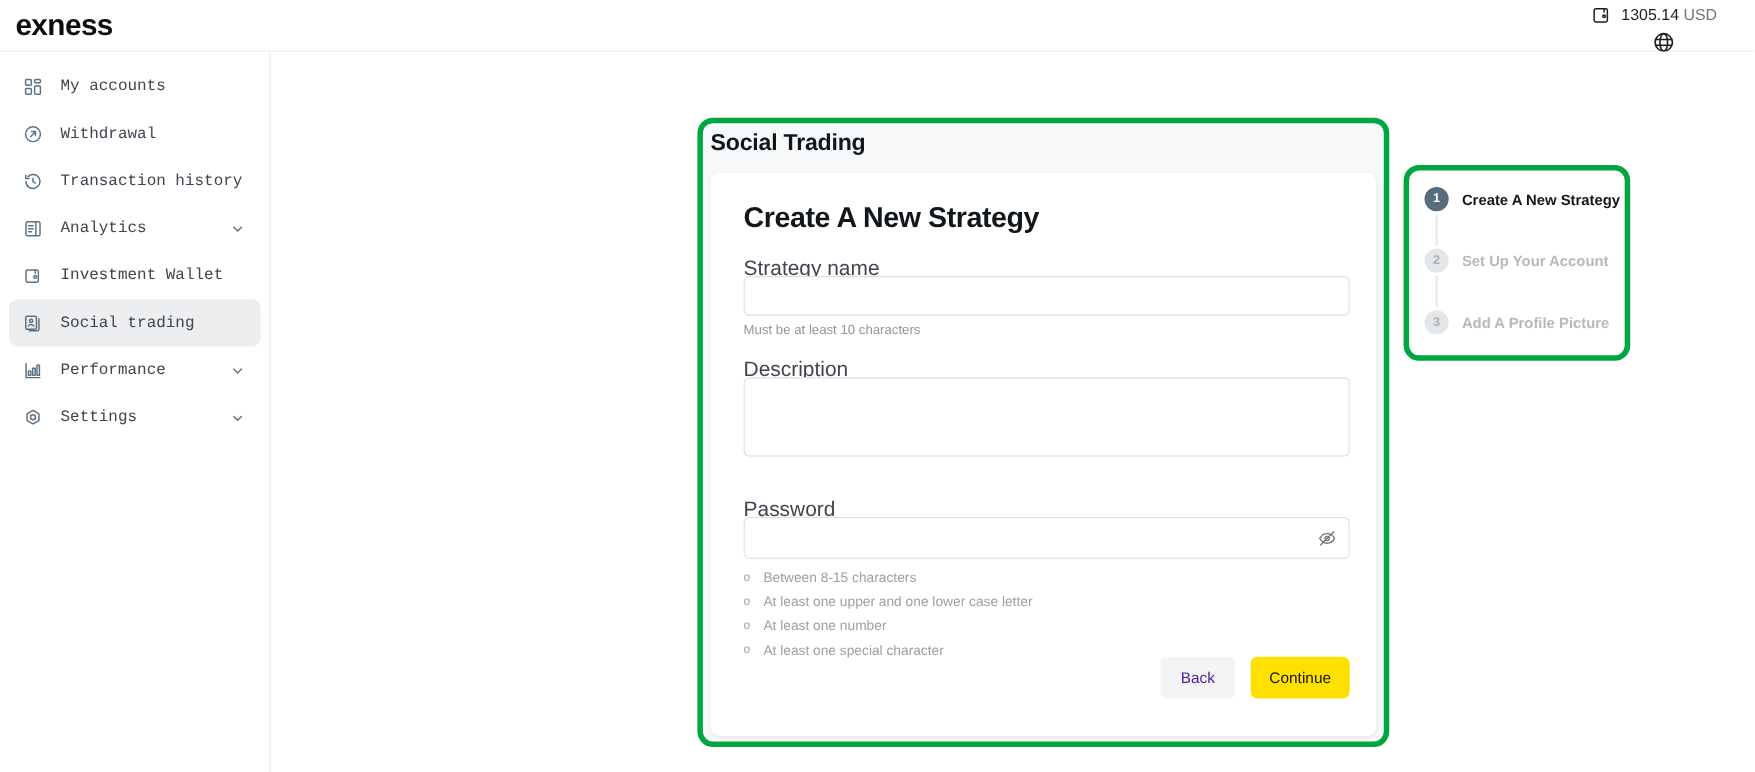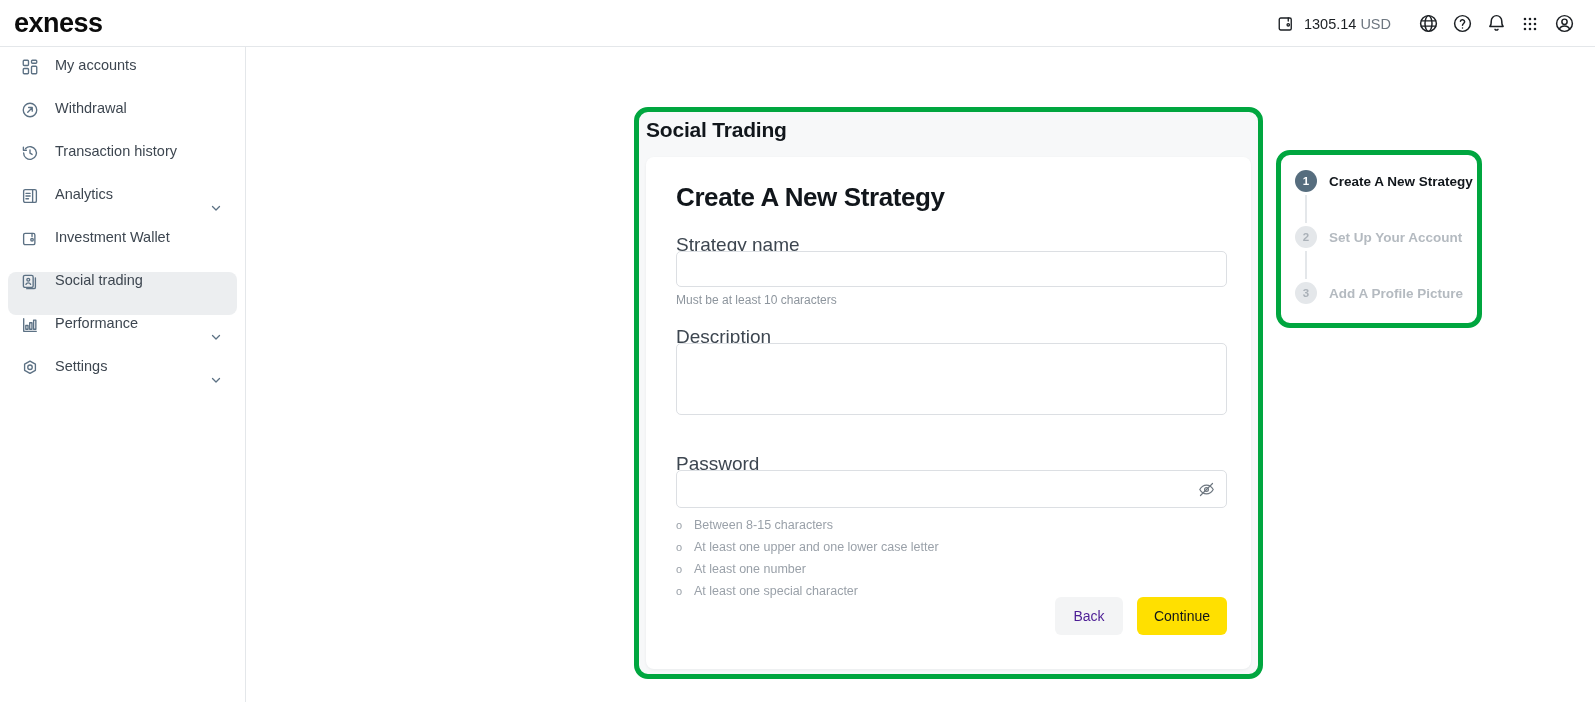--- a/index.html
+++ b/index.html
@@ -18,21 +18,21 @@
     border-bottom: 1px solid #e4e7ea;
     display: flex; align-items: center;
   }
   .logo {
     position: absolute; left: 14px; top: 8px;
     font-size: 27px; font-weight: 700; color: #0c0c0c;
     letter-spacing: -0.5px;
   }
   .header-right {
     position: absolute; right: 14px; top: 0;
-    height: 47px; display: flex; align-items: center; gap: 0;
+    height: 47px; display: flex; align-items: center; gap: 0; flex-direction: column;
   }
   .balance-box {
     display: flex; align-items: center; gap: 8px;
     margin-right: 18px; padding: 4px 2px;
   }
   .balance-amount { font-size: 14.5px; color: #1b1f23; font-weight: 400; }
   .balance-cur { font-size: 14.5px; color: #6e7780; font-weight: 400; margin-left: 4px;}
   .hicon {
     width: 34px; height: 34px;
     display: flex; align-items: center; justify-content: center;
@@ -42,27 +42,28 @@
   
   .sidebar {
     position: absolute; left: 0; top: 47px;
     width: 246px; height: 655px;
     background: #ffffff;
     border-right: 1px solid #e4e7ea;
     padding-top: 10px;
   }
   .nav-item {
     position: relative;
-    display: flex; 
+    display: flex; align-items: center;
     height: 43px;
     margin: 0 8px;
     padding: 0 12px;
     border-radius: 8px;
     cursor: pointer;
     color: #4a5560;
+    font-family: Liberation Mono, monospace;
   }
   .nav-item.active { background: #eceef0; }
   .nav-ico {
     width: 20px; height: 20px; flex: 0 0 20px;
     display: flex; align-items: center; justify-content: center;
     color: #5c7184; margin-right: 15px;
   }
   .nav-label {
     font-size: 14.5px; color: #3d4650; white-space: nowrap;
   }

